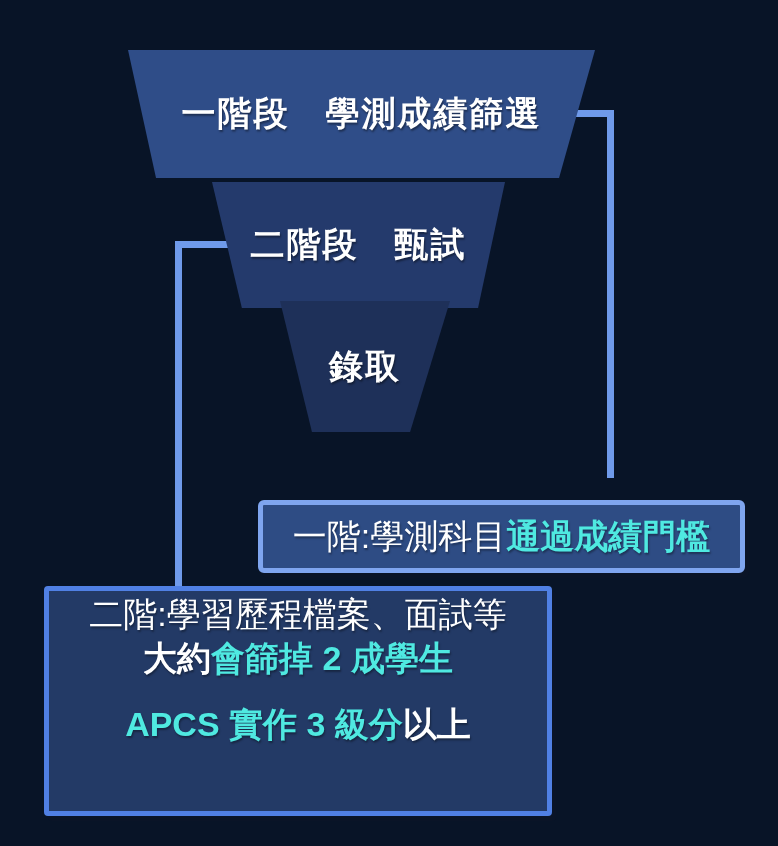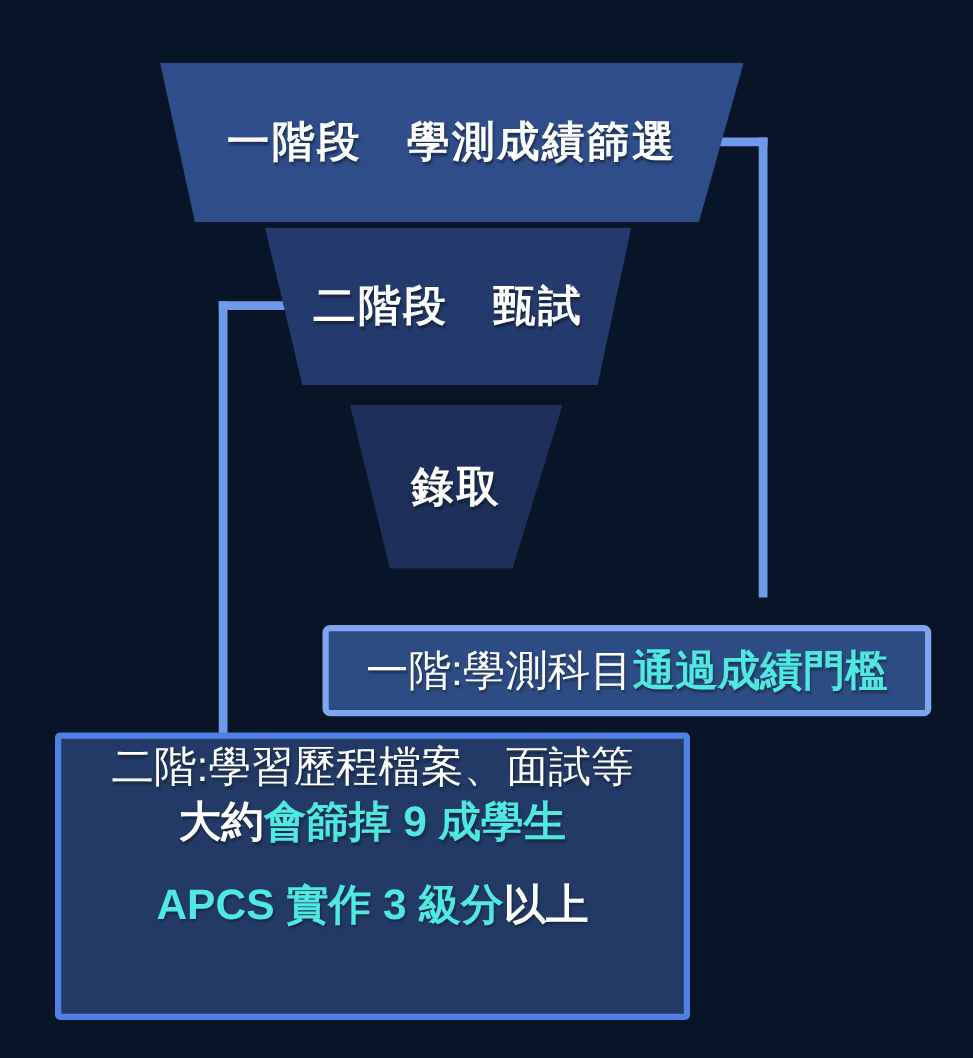--- a/index.html
+++ b/index.html
@@ -9,21 +9,21 @@
   }
   
   .funnel-seg{
     position:absolute;display:flex;align-items:center;justify-content:center;
     z-index:2;filter:drop-shadow(0 5px 5px rgba(0,0,0,.5));
   }
   .seg1{left:128px;top:50px;width:467px;height:128px;background:#2F4D88;
         clip-path:polygon(0% 0%,100% 0%,92.3% 100%,6% 100%);}
   .seg2{left:212px;top:182px;width:293px;height:126px;background:#243A6C;
         clip-path:polygon(0% 0%,100% 0%,90.8% 100%,10.2% 100%);}
-  .seg3{left:280px;top:324px;width:170px;height:131px;background:#1E3059;
+  .seg3{left:280px;top:301px;width:170px;height:131px;background:#1E3059;
         clip-path:polygon(0% 0%,100% 0%,76.5% 100%,18.8% 100%);}
   .seg-label{
     color:#fff;font-size:34px;font-weight:bold;letter-spacing:2px;
     white-space:nowrap;text-shadow:1px 2px 2px rgba(0,0,0,.4);
   }
   
   .conn{position:absolute;background:#6F9AEA;z-index:1;}
   .conn-right-h{left:572px;top:110px;width:42px;height:7px;}
   .conn-right-v{left:607px;top:110px;width:7px;height:368px;}
   .conn-left-h{left:175px;top:241px;width:55px;height:7px;}
@@ -73,17 +73,17 @@
   <div class="conn conn-right-v"></div>
   <div class="conn conn-left-h"></div>
   <div class="conn conn-left-v"></div>
 
   <div class="callout callout-right">
     <div class="callout-text"><span>一階:學測科目</span><b class="cyan">通過成績門檻</b></div>
   </div>
 
   <div class="callout callout-bottom">
     <div class="callout-text line">二階:學習歷程檔案、面試等</div>
-    <div class="callout-text line bold"><span>大約</span><b class="cyan">會篩掉 9 成學生</b></div>
+    <div class="callout-text line bold"><span>大約</span><b class="cyan">會篩掉 2 成學生</b></div>
     <div class="callout-text line bold gap-top"><b class="cyan">APCS 實作 3 級分</b><span>以上</span></div>
   </div>
 
 </div>
 
 </body></html>

